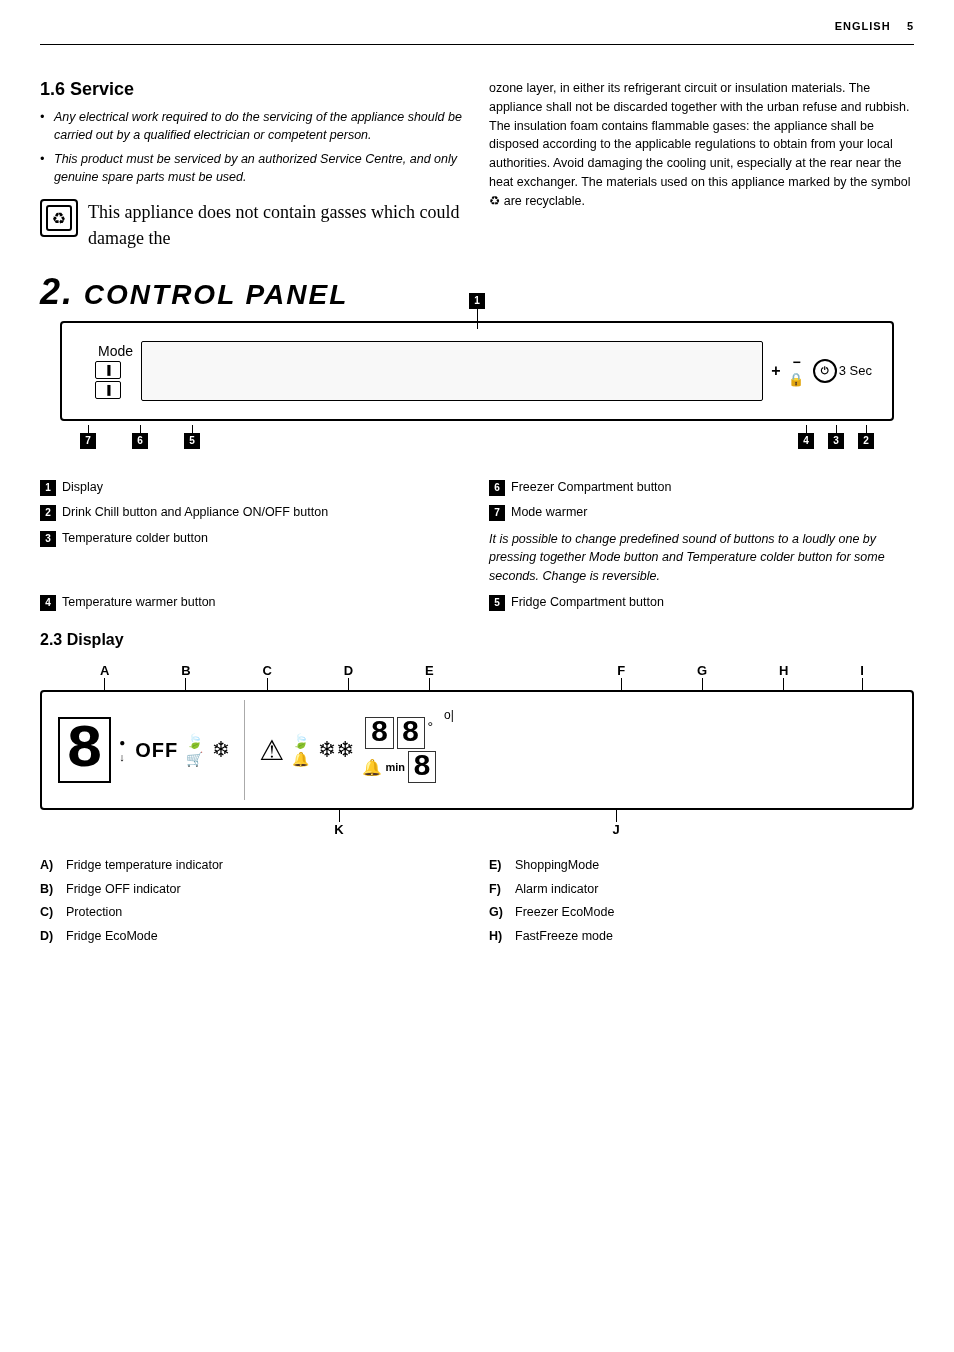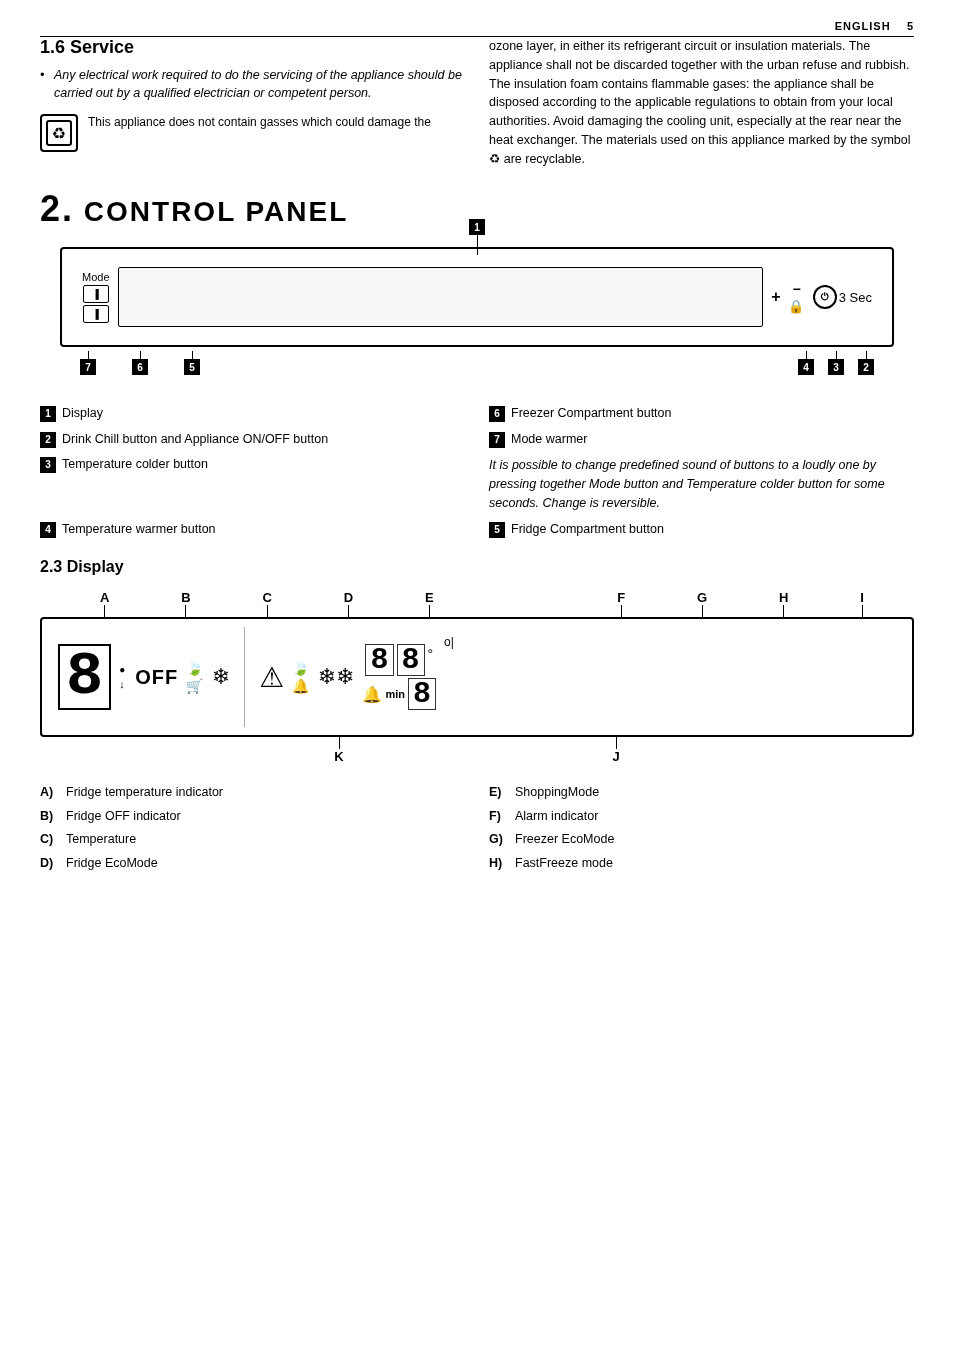--- a/index.html
+++ b/index.html
@@ -13,22 +13,22 @@
       padding: 20px 40px;
     }
 
     
     .page-header {
       text-align: right;
       font-size: 11px;
       font-weight: bold;
       letter-spacing: 1px;
       border-bottom: 1px solid #000;
-      padding-bottom: 4px;
-      margin-bottom: 0;
+      padding-bottom: 12px;
+      margin-bottom: 34px;
     }
 
     .two-col {
       display: grid;
       grid-template-columns: 1fr 1fr;
       gap: 24px;
       margin-bottom: 20px;
     }
 
     .section-title {
@@ -70,35 +70,37 @@
       height: 38px;
       border: 2px solid #000;
       border-radius: 4px;
       display: flex;
       align-items: center;
       justify-content: center;
       font-size: 18px;
       flex-shrink: 0;
     }
     .env-text {
-      font-size: 12px;
+      font-size: 18px;
       line-height: 1.45;
+      font-family: Liberation Serif, serif;
     }
 
     .right-col-text {
       font-size: 12.5px;
       line-height: 1.5;
     }
 
     
     .section2-title {
       font-size: 28px;
       font-weight: 900;
       letter-spacing: 2px;
-      margin-bottom: 17px;
+      margin-bottom: 8px;
+      font-style: italic;
     }
     .section2-title .num2 {
       font-size: 36px;
       font-weight: 900;
     }
     .num-box {
       background: #000;
       color: #fff;
       font-size: 10px;
       font-weight: bold;
@@ -211,20 +213,21 @@
 
   <div>
 
     <div>
       <div class="section-title">
         <span class="num">1.6</span>
         <span>Service</span>
       </div>
       <ul class="bullet-list">
         <li>Any electrical work required to do the servicing of the appliance should be carried out by a qualified electrician or competent person.</li>
+        <li>This product must be serviced by an authorized Service Centre, and only genuine spare parts must be used.</li>
       </ul>
     </div>
 
     <div>
       <div class="env-row">
         <div class="env-icon">
 
           <svg width="28" height="28" viewBox="0 0 28 28" fill="none" xmlns="http://www.w3.org/2000/svg">
             <rect x="2" y="2" width="24" height="24" rx="2" stroke="black" stroke-width="2"></rect>
             <text x="14" y="20" text-anchor="middle" font-size="16" fill="black">♻</text>
@@ -251,21 +254,21 @@
   <div style="position:relative; margin: 0 20px 30px 20px;">
 
     <div style="position:absolute; top:-28px; left:50%; transform:translateX(-50%); display:flex; flex-direction:column; align-items:center;">
       <div class="num-box">1</div>
       <div style="width:1px; height:20px; background:#000;"></div>
     </div>
 
     <div style="border:2px solid #000; border-radius:4px; padding:16px 20px; display:flex; align-items:center; gap:8px; height:100px;">
 
       <div style="display:flex; flex-direction:column; align-items:center; gap:2px;">
-        <span style="font-size:11px;">Mode</span>
+        <span style="font-size:14px;margin-left:16px;">Mode</span>
         <div style="width:26px; height:18px; border:1.5px solid #000; border-radius:2px; display:flex; align-items:center; justify-content:center; font-size:9px;">▐</div>
         <div style="width:26px; height:18px; border:1.5px solid #000; border-radius:2px; display:flex; align-items:center; justify-content:center; font-size:9px;">▐</div>
       </div>
 
       <div style="flex:1; height:60px; border:1.5px solid #000; border-radius:2px; background:#f8f8f8;"></div>
 
       <div style="display:flex; align-items:center; gap:8px;">
         <span style="font-size:16px; font-weight:bold;">+</span>
         <div style="display:flex; flex-direction:column; align-items:center; gap:2px;">
           <span style="font-size:14px; font-weight:bold;">−</span>
@@ -465,21 +468,21 @@
     <div class="display-legend-item">
       <span class="display-legend-letter">B)</span>
       <span>Fridge OFF indicator</span>
     </div>
     <div class="display-legend-item">
       <span class="display-legend-letter">F)</span>
       <span>Alarm indicator</span>
     </div>
     <div class="display-legend-item">
       <span class="display-legend-letter">C)</span>
-      <span>Temperature</span>
+      <span>Protection</span>
     </div>
     <div class="display-legend-item">
       <span class="display-legend-letter">G)</span>
       <span>Freezer EcoMode</span>
     </div>
     <div class="display-legend-item">
       <span class="display-legend-letter">D)</span>
       <span>Fridge EcoMode</span>
     </div>
     <div class="display-legend-item">

